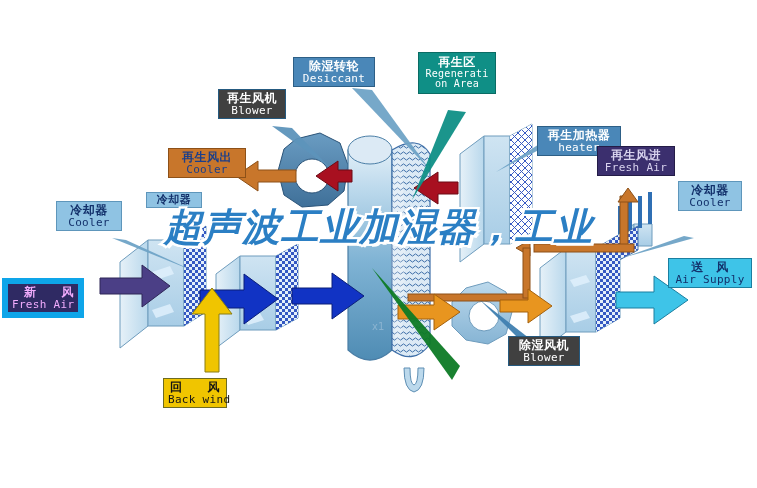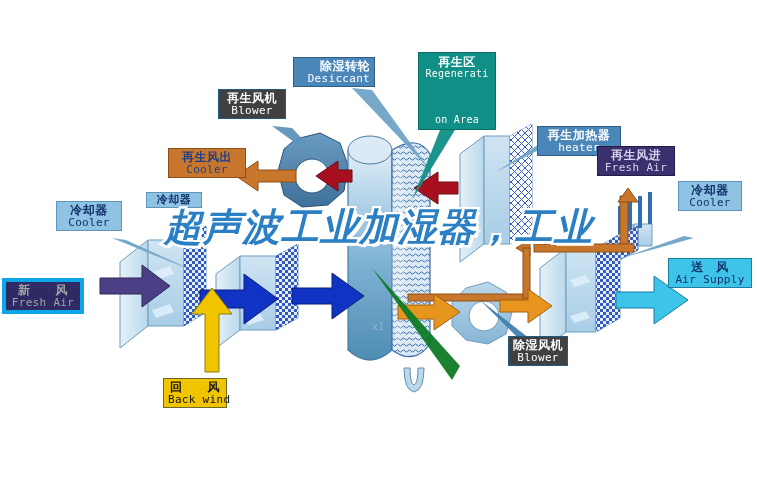--- a/index.html
+++ b/index.html
@@ -28,21 +28,21 @@
     font-weight:400;
     letter-spacing:.3px;
   }
 
   
   .s-blue   {background:#4a87b8;border:1px solid #2d5f86;color:#ffffff;}
   .s-blue2  {background:#404040;border:1px solid #255a80;color:#ffffff;}
   .s-teal   {background:#0f8f86;border:1px solid #0a6c64;color:#ffffff;}
   .s-orange {background:#c8762b;border:1px solid #8d5118;color:#1b3f8a;}
   .s-purple {background:#3b2f6e;border:1px solid #241c47;color:#d8d2ee;}
-  .s-navy   {background:#2f2a63;border:4px solid #0ea5e9;color:#a3a3a3;}
+  .s-navy   {background:#2f2a63;border:6px solid #0ea5e9;color:#f0abfc;text-align:right;}
   .s-green  {background:#0d7a25;border:1px solid #085a1a;color:#9ff0c0;}
   .s-yellow {background:#f0c500;border:1px solid #6d6b22;color:#141414;}
   .s-cyan   {background:#3ec4e8;border:1px solid #1b7fa0;color:#13316b;}
   .s-light  {background:#8fc3e3;border:1px solid #5e96bb;color:#13316b;}
 
   
   #title{
     position:absolute;
     left:0;right:0;
     top:205px;
@@ -259,34 +259,34 @@
       <path d="M112 238 L126 240 L196 272 Z" fill="#6fa3c6" opacity=".95"></path>
 
       <path d="M684 236 L694 238 L622 258 Z" fill="#6fa3c6" opacity=".95"></path>
 
       <path d="M520 340 L534 342 L480 300 Z" fill="#3f7fb0" opacity=".95"></path>
 
       <path d="M452 380 L460 366 L372 268 Z" fill="#0d7a25" opacity=".95"></path>
     </g>
   </svg>
 
-  <div class="lbl s-blue" style="left:293px;top:57px;width:82px;font-size:12px;text-align:right;">
+  <div class="lbl s-blue" style="left:293px;top:57px;width:82px;font-size:12px;">
     <span class="cn">除湿转轮</span>
     <span class="en" style="font-size:11px;">Desiccant</span>
   </div>
 
   <div class="lbl s-blue2" style="left:218px;top:89px;width:68px;font-size:12px;">
     <span class="cn">再生风机</span>
     <span class="en" style="font-size:11px;">Blower</span>
   </div>
 
   <div class="lbl s-teal" style="left:418px;top:52px;width:78px;font-size:12px;padding:3px 3px;">
     <span class="cn">再生区</span>
     <span class="en" style="font-size:10px;">Regenerati</span>
-    <span class="en" style="font-size:10px;margin-top:36px;">on Area</span>
+    <span class="en" style="font-size:10px;">on Area</span>
   </div>
 
   <div class="lbl s-blue" style="left:537px;top:89px;width:84px;font-size:12px;margin-top:37px;">
     <span class="cn">再生加热器</span>
     <span class="en" style="font-size:11px;">heater</span>
   </div>
 
   <div class="lbl s-orange" style="left:168px;top:148px;width:78px;font-size:12px;">
     <span class="cn">再生风出</span>
     <span class="en" style="font-size:11px;">Cooler</span>
@@ -314,21 +314,21 @@
   <div class="lbl s-navy" style="left:2px;top:278px;width:82px;font-size:12px;">
     <span class="cn">新　　风</span>
     <span class="en" style="font-size:11px;">Fresh Air</span>
   </div>
 
   <div class="lbl s-yellow" style="left:163px;top:378px;width:64px;font-size:12px;">
     <span class="cn">回　　风</span>
     <span class="en" style="font-size:11px;">Back wind</span>
   </div>
 
-  <div class="lbl s-blue2" style="left:508px;top:336px;width:60px;font-size:12px;">
+  <div class="lbl s-blue2" style="left:508px;top:336px;width:72px;font-size:12px;">
     <span class="cn">除湿风机</span>
     <span class="en" style="font-size:11px;">Blower</span>
   </div>
 
 
   <div class="lbl s-cyan" style="left:668px;top:258px;width:84px;font-size:12px;">
     <span class="cn">送　风</span>
     <span class="en" style="font-size:11px;">Air Supply</span>
   </div>
 

